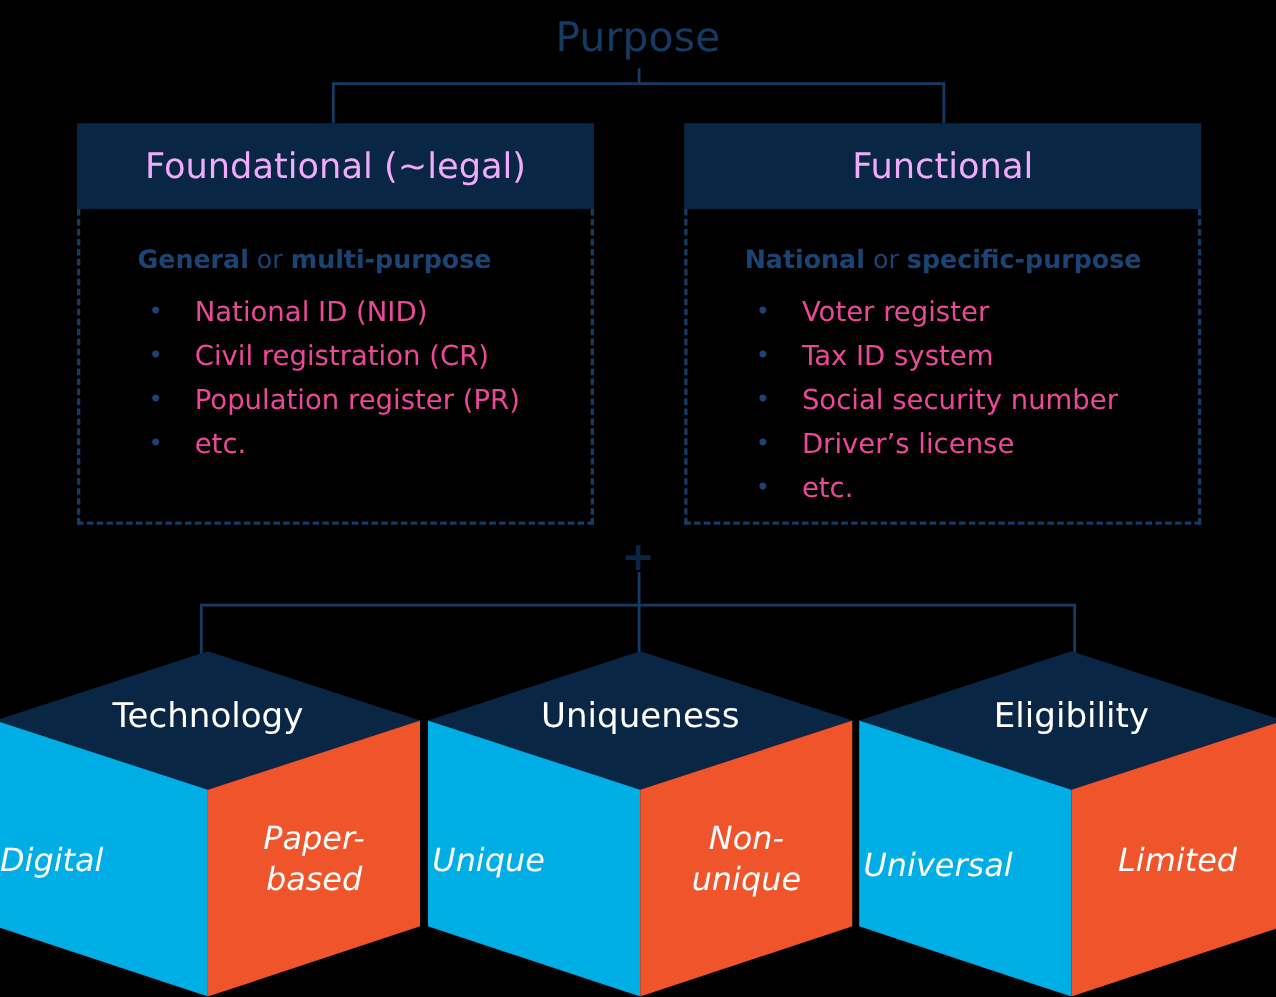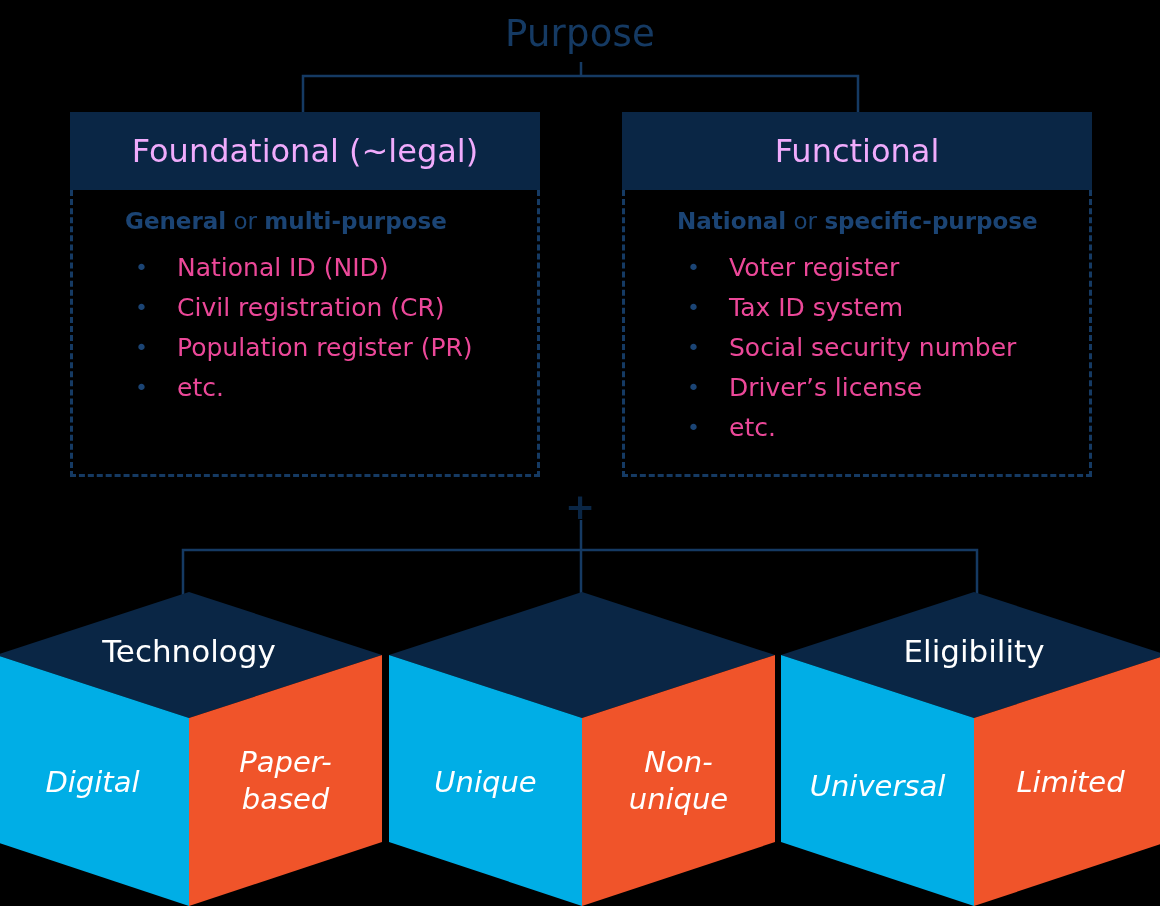--- a/index.html
+++ b/index.html
@@ -63,21 +63,21 @@
     font-family: "DejaVu Sans", sans-serif;
     white-space: nowrap;
     overflow: hidden;
   }
   .box-body {
     border: 3px dashed #153A63;
     border-top: none;
     background: #000000;
     height: 287px;
     box-sizing: border-box;
-    padding: 18px 8px 8px 8px;
+    padding: 34px 8px 8px 8px;
   }
   .box-subtitle {
     color: #1B4474;
     font-size: 23px;
     font-weight: bold;
     padding-left: 44px;
     margin-bottom: 14px;
     white-space: nowrap;
   }
   .box-subtitle .thin {
@@ -140,21 +140,20 @@
     color: #FFFFFF;
     font-size: 31px;
     line-height: 34px;
     white-space: nowrap;
   }
   .cube-left-label {
     position: absolute;
     left: 4px;
     top: 168px;
     width: 185px;
-    text-align: center;
     color: #FFFFFF;
     font-size: 29px;
     font-style: italic;
     line-height: 37px;
   }
   .cube-right-label {
     position: absolute;
     left: 197px;
     top: 168px;
     width: 185px;
@@ -227,20 +226,21 @@
     <div class="cube-left-label">Digital</div>
     <div class="cube-right-label"><span>Paper-</span><br><span>based</span></div>
   </div>
 
   <div class="cube c2">
     <svg width="386" height="314" viewBox="0 0 386 314">
       <polygon points="193,0 386,63 193,126 0,63" fill="#0A2645"></polygon>
       <polygon points="0,63 193,126 193,314 0,250" fill="#00AEE6"></polygon>
       <polygon points="193,126 386,63 386,250 193,314" fill="#F0542A"></polygon>
     </svg>
+    <div class="cube-top-label">Uniqueness</div>
     <div class="cube-left-label">Unique</div>
     <div class="cube-right-label"><span>Non-</span><br><span>unique</span></div>
   </div>
 
   <div class="cube c3">
     <svg width="386" height="314" viewBox="0 0 386 314">
       <polygon points="193,0 386,63 193,126 0,63" fill="#0A2645"></polygon>
       <polygon points="0,63 193,126 193,314 0,250" fill="#00AEE6"></polygon>
       <polygon points="193,126 386,63 386,250 193,314" fill="#F0542A"></polygon>
     </svg>

